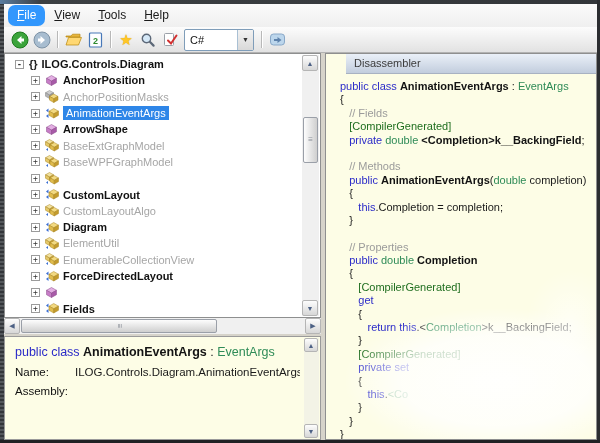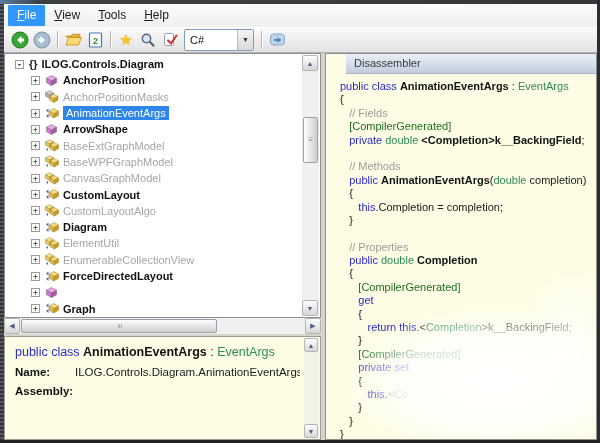--- a/index.html
+++ b/index.html
@@ -15,21 +15,21 @@
     background:linear-gradient(90deg,#5a7da0,#3c4043 40px,#33363a);}
   #frame-right{position:absolute;right:0;top:0;width:3px;height:443px;background:#2b2d30;}
   #frame-bottom{position:absolute;left:0;bottom:0;width:600px;height:3px;background:#202224;}
 
   #client{position:absolute;left:4px;top:4px;right:3px;bottom:3px;background:#F0F0F0;}
 
   
   #menubar{position:absolute;left:0;top:0;right:0;height:23px;
     background:linear-gradient(#FBFBFB,#EFEFEF);display:flex;align-items:center;
     padding-left:4px;font-size:12px;color:#1a1a1a;}
-  .menu-item{padding:3px 9px 4px;border-radius:1px;cursor:default;text-align:center;}
+  .menu-item{padding:3px 9px 4px;border-radius:7px;cursor:default;text-align:center;}
   .menu-item .ul{text-decoration:underline;}
   .menu-item.active{background:#3297FD;color:#fff;}
 
   
   #toolbar{position:absolute;left:0;top:23px;right:0;height:26px;
     background:linear-gradient(#FCFCFC,#E2E2E2);border-bottom:1px solid #B2B2B2;
     display:flex;align-items:center;padding-left:5px;box-sizing:border-box;}
   .tbtn{width:22px;height:22px;display:flex;align-items:center;justify-content:center;}
   .tsep{width:1px;height:17px;background:#B8B8B8;margin:0 4px;box-shadow:1px 0 0 #fff;}
   .star-glyph{font-size:15px;color:#FFC726;text-shadow:0 0 1px #C8921A;line-height:1;}
@@ -72,21 +72,21 @@
 
   #tree-vscroll{position:absolute;right:1px;top:1px;width:17px;bottom:1px;}
   #tree-hscroll{position:absolute;left:0;top:265px;width:317px;height:16px;}
 
   
   #details-panel{position:absolute;left:0;top:283px;width:317px;bottom:0;background:#FDFDE6;
     border:1px solid #9A9A9A;box-sizing:border-box;}
   #details-content{position:absolute;left:10px;top:8px;right:20px;bottom:4px;overflow:hidden;}
   #sig-line{font-size:12.5px;white-space:pre;}
   .drow{margin-top:7px;font-size:11.5px;display:flex;}
-  .dlabel{font-weight:bold;color:#111;width:60px;flex:0 0 60px;}
+  .dlabel{font-weight:normal;color:#111;width:60px;flex:0 0 60px;}
   .dvalue{color:#1a1a1a;}
   #details-vscroll{position:absolute;right:1px;top:1px;width:15px;bottom:1px;background:#F3F3E6;}
 
   
   #right-panel{position:absolute;left:321px;top:0;right:0;bottom:0;border:1px solid #8E8F8F;
     box-sizing:border-box;background:#FDFDE6;overflow:hidden;padding-left:20px;}
   #disasm-header{height:19px;background:linear-gradient(#EAF0F8,#C2CDDD);
     border-bottom:1px solid #A8B2C2;font-size:11px;color:#3B3B3B;line-height:19px;
     padding-left:8px;}
   #code-lines{position:absolute;left:0;top:19px;right:0;bottom:0;padding:7px 0 0 14px;
@@ -258,21 +258,20 @@
             <span class="expand">+</span>
             <svg class="ticon" viewBox="0 0 14 13">
               <polygon points="0.5,2.74 4.5,0.5 8.5,2.74 4.5,4.98" fill="#F2E2A0" stroke="#A8851E" stroke-width="0.5"></polygon>
               <polygon points="0.5,2.74 4.5,4.98 4.5,8.5 0.5,6.26" fill="#E5C868" stroke="#A8851E" stroke-width="0.5"></polygon>
               <polygon points="8.5,2.74 4.5,4.98 4.5,8.5 8.5,6.26" fill="#CCA83E" stroke="#A8851E" stroke-width="0.5"></polygon>
               <path d="M1 10.5 L3 9 L3 12 Z" fill="#3B6FD4"></path>
               <polygon points="5,5.880000000000001 9.25,3.5 13.5,5.880000000000001 9.25,8.260000000000002" fill="#F2D981" stroke="#A8851E" stroke-width="0.5"></polygon>
               <polygon points="5,5.880000000000001 9.25,8.260000000000002 9.25,12 5,9.620000000000001" fill="#E0BC4E" stroke="#A8851E" stroke-width="0.5"></polygon>
               <polygon points="13.5,5.880000000000001 9.25,8.260000000000002 9.25,12 13.5,9.620000000000001" fill="#C39B2C" stroke="#A8851E" stroke-width="0.5"></polygon>
             </svg>
-            <span class="t-gray">CanvasGraphModel</span>
           </div>
           <div class="trow child">
             <span class="expand">+</span>
             <svg class="ticon" viewBox="0 0 14 13">
               <path d="M1 3.5 L3.5 1.5 L3.5 5.5 Z" fill="#3B6FD4"></path>
               <path d="M1 9 L3.5 7 L3.5 11 Z" fill="#3B6FD4"></path>
               <polygon points="4,4.16 8.75,1.5 13.5,4.16 8.75,6.82" fill="#F2D981" stroke="#A8851E" stroke-width="0.5"></polygon>
               <polygon points="4,4.16 8.75,6.82 8.75,11 4,8.34" fill="#E0BC4E" stroke="#A8851E" stroke-width="0.5"></polygon>
               <polygon points="13.5,4.16 8.75,6.82 8.75,11 13.5,8.34" fill="#C39B2C" stroke="#A8851E" stroke-width="0.5"></polygon>
             </svg>
@@ -349,21 +348,21 @@
           </div>
           <div class="trow child">
             <span class="expand">+</span>
             <svg class="ticon" viewBox="0 0 14 13">
               <path d="M1 3.5 L3.5 1.5 L3.5 5.5 Z" fill="#3B6FD4"></path>
               <path d="M1 9 L3.5 7 L3.5 11 Z" fill="#3B6FD4"></path>
               <polygon points="4,4.16 8.75,1.5 13.5,4.16 8.75,6.82" fill="#F2D981" stroke="#A8851E" stroke-width="0.5"></polygon>
               <polygon points="4,4.16 8.75,6.82 8.75,11 4,8.34" fill="#E0BC4E" stroke="#A8851E" stroke-width="0.5"></polygon>
               <polygon points="13.5,4.16 8.75,6.82 8.75,11 13.5,8.34" fill="#C39B2C" stroke="#A8851E" stroke-width="0.5"></polygon>
             </svg>
-            <span class="t-bold">Graph</span>
+            <span class="t-bold">Fields</span>
           </div>
           <div class="trow child"></div>
         </div>
       <div id="tree-vscroll" class="sb">
         <div class="sb-arrow" style="top:0;left:0;">▲</div>
         <div class="sb-thumb" style="top:62px;left:1px;width:15px;height:46px;">
           <div class="grip">≡</div>
         </div>
         <div class="sb-arrow" style="bottom:0;left:0;">▼</div>
       </div>

